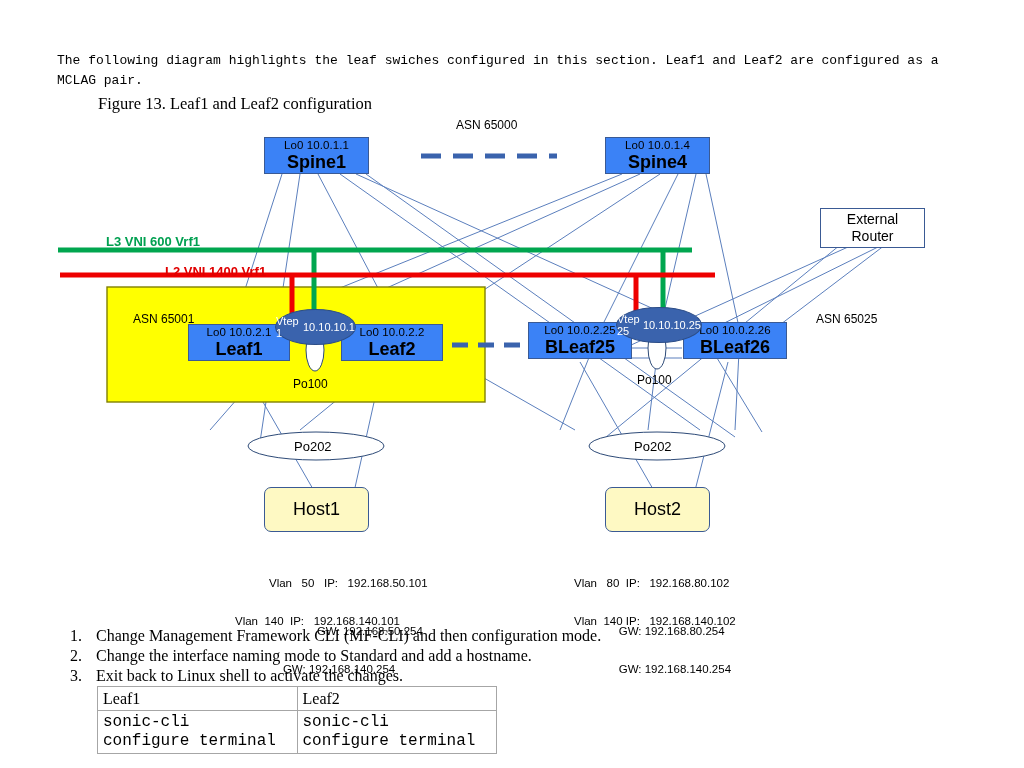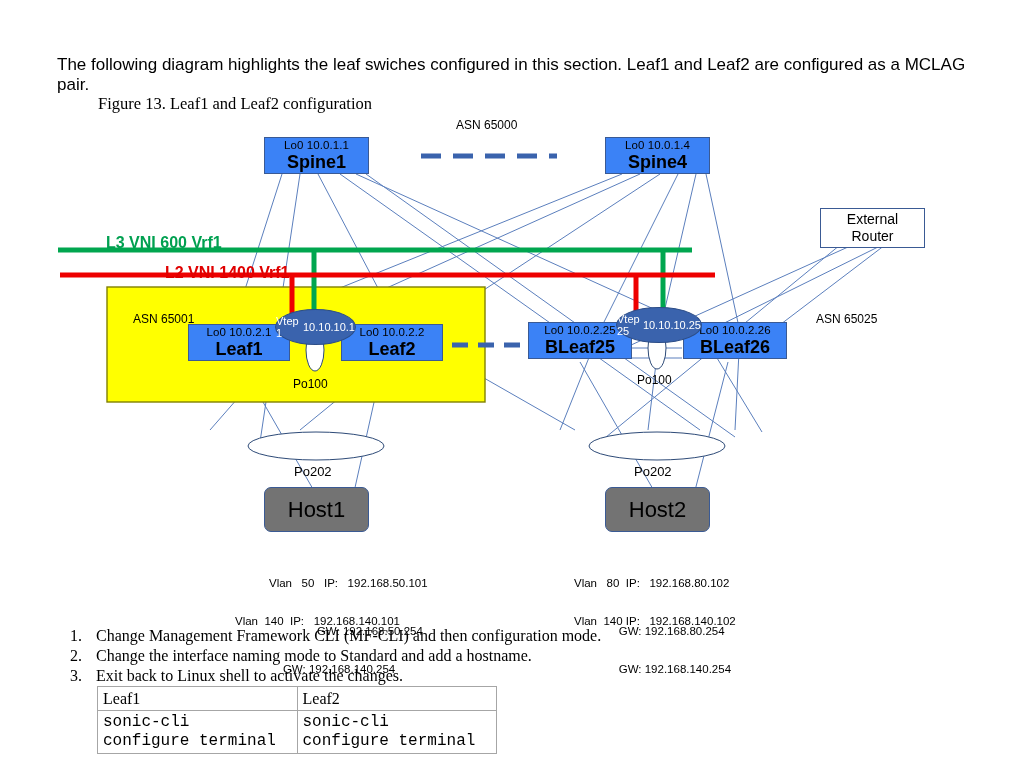--- a/index.html
+++ b/index.html
@@ -10,22 +10,22 @@
     font-family:"Liberation Serif", serif;
     color:#000000;
     overflow:hidden;
     position:relative;
   }
   .page{position:relative;width:1024px;height:768px;}
 
   
   .intro{
     position:absolute;left:57px;top:38px;width:915px;
-    font-family:Liberation Sans, sans-serif;
-    font-size:17px;line-height:20px;color:#000;
+    font-family:Liberation Mono, monospace;
+    font-size:13px;line-height:20px;color:#000;
   }
   .fig-caption{
     position:absolute;left:98px;top:94px;
     font-family:"Liberation Serif", serif;
     font-size:16.5px;color:#000;
   }
 
   
   .diagram{position:absolute;left:0;top:112px;width:1024px;height:510px;}
   .diagram svg{position:absolute;left:0;top:0;}
@@ -40,50 +40,50 @@
   }
   .sw-sub{font-size:11.5px;color:#000;line-height:13px;letter-spacing:.1px;}
   .sw-name{font-size:18px;font-weight:bold;color:#000;line-height:20px;}
 
   .ext-box{
     background:#ffffff;border:1.3px solid #3a5a94;
     font-size:14px;line-height:17px;color:#000;text-align:center;
   }
 
   .host-box{
-    background:#737373;border:1.3px solid #3a5a94;border-radius:7px;
-    font-size:22px;color:#000;
+    background:#fef9c3;border:1.3px solid #3a5a94;border-radius:7px;
+    font-size:18px;color:#000;
   }
 
   .asn-label{
     position:absolute;font-family:"Liberation Sans", sans-serif;
     font-size:12px;color:#000;white-space:nowrap;
   }
   .vni-label{
     position:absolute;font-family:"Liberation Sans", sans-serif;
-    font-size:16px;font-weight:bold;white-space:nowrap;
+    font-size:13px;font-weight:bold;white-space:nowrap;
   }
   .vni-l3{color:#00a050;}
   .vni-l2{color:#e00000;text-align:center;}
 
   .vtep{
     position:absolute;border-radius:50%;
     background:#3a63ad;border:1px solid #2c4d87;
     display:flex;flex-direction:row;align-items:center;justify-content:center;
     font-family:"Liberation Sans", sans-serif;
     color:#ffffff;font-size:11px;line-height:12.5px;
   }
 
   .po-label{
     position:absolute;font-family:"Liberation Sans", sans-serif;
     font-size:12px;color:#000;white-space:nowrap;
   }
   .po-ellipse-label{
     position:absolute;font-family:"Liberation Sans", sans-serif;
-    font-size:13px;color:#000;white-space:nowrap;margin-top:25px;
+    font-size:13px;color:#000;white-space:nowrap;
   }
 
   .vlan-block{
     position:absolute;font-family:"Liberation Sans", sans-serif;
     font-size:11.5px;color:#000;line-height:16px;white-space:pre;
   }
 
   
   .steps{position:absolute;left:70px;top:626px;width:700px;}
   .step{

